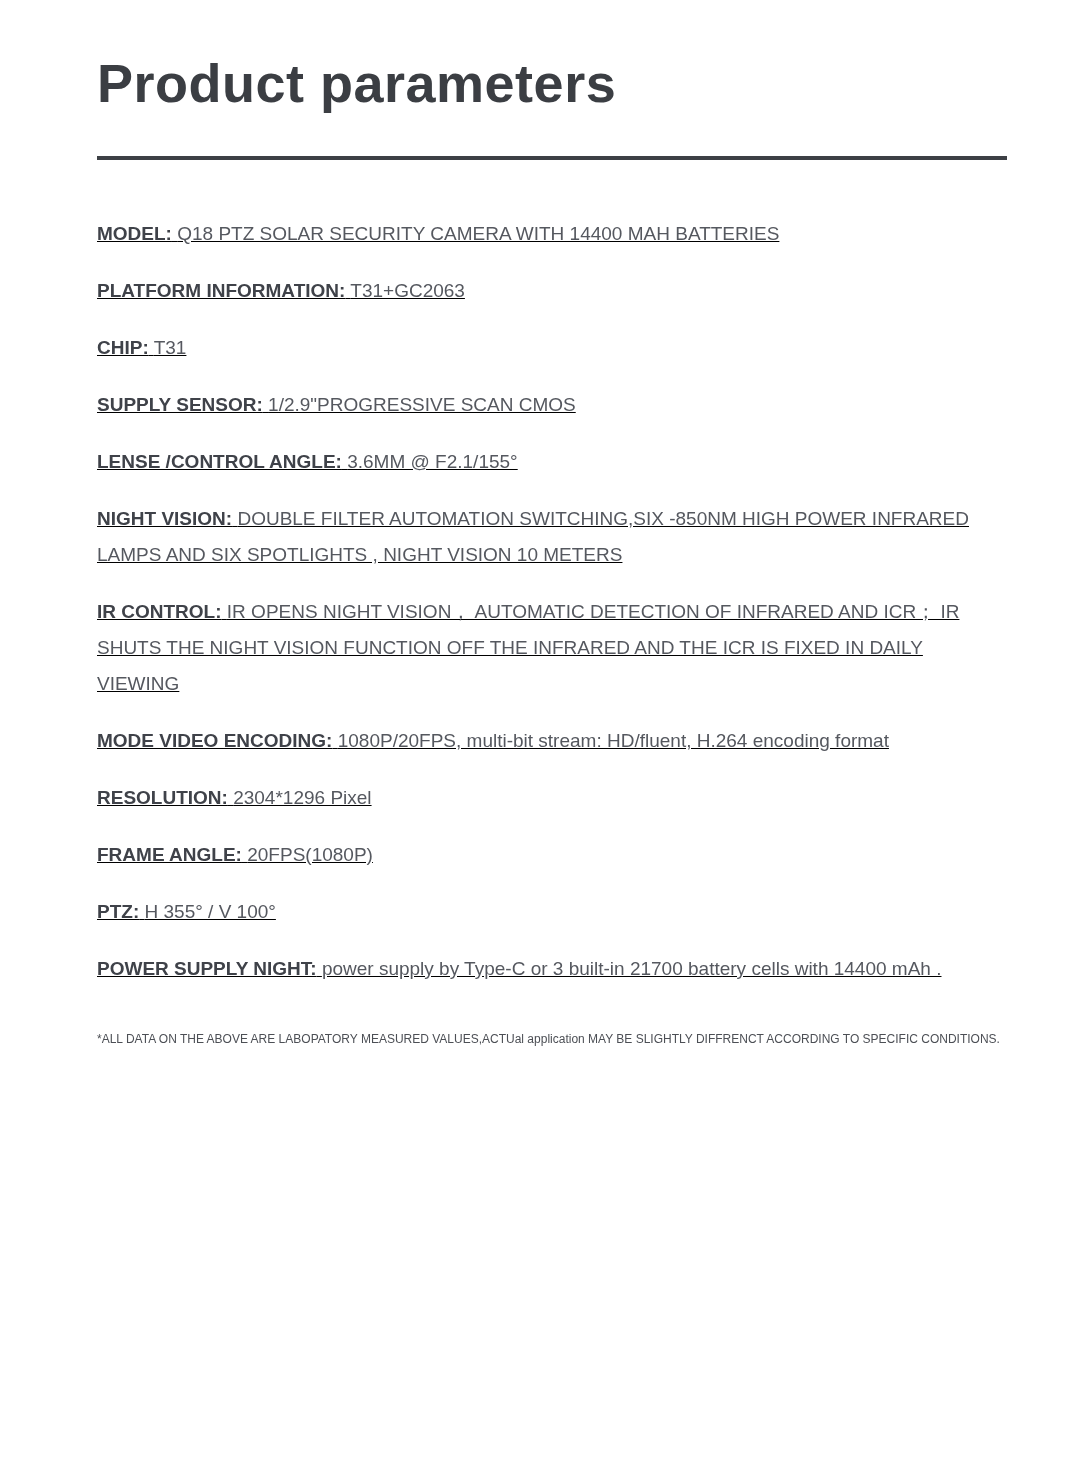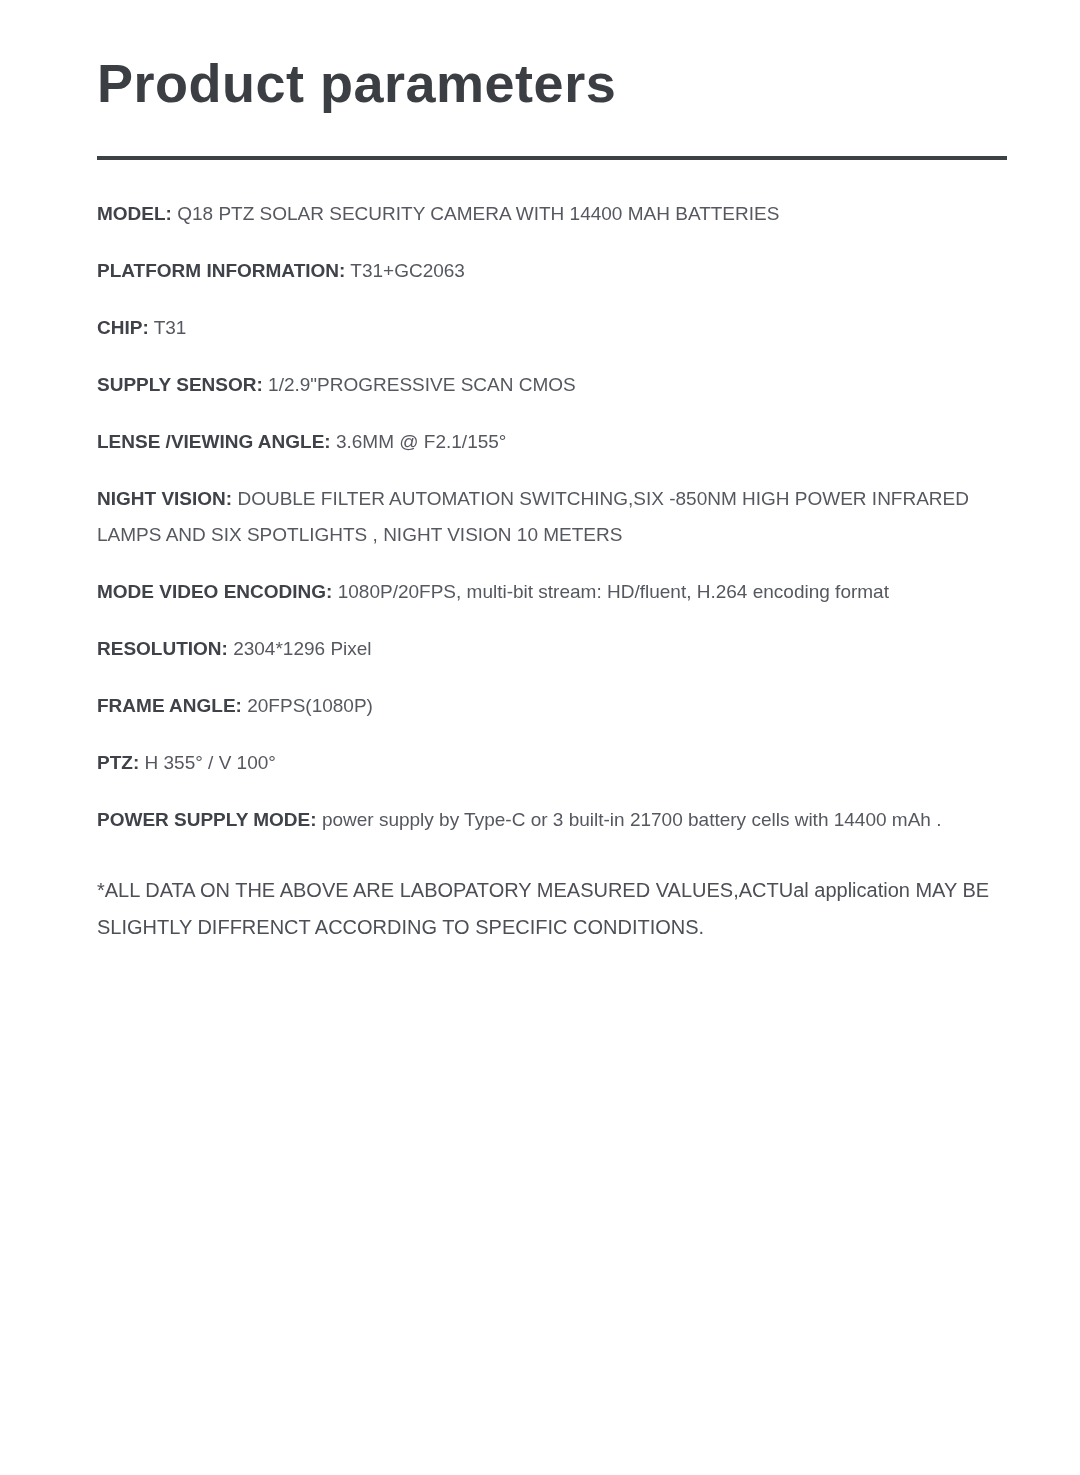--- a/index.html
+++ b/index.html
@@ -20,36 +20,37 @@
     letter-spacing: 0.5px;
     line-height: 1.15;
   }
   .title-rule {
     border: none;
     border-top: 4px solid #3d4045;
     margin-top: 42px;
     width: 100%;
   }
   .spec-list {
-    margin-top: 36px;
+    margin-top: 56px;
+    text-decoration: underline;
   }
   .spec {
     font-size: 19px;
     line-height: 36px;
     margin-bottom: 21px;
     color: #55585f;
     max-width: 905px;
   }
   .spec .label {
     font-weight: 700;
     color: #3f4249;
   }
   .footnote {
     margin-top: 34px;
-    font-size: 20px;
+    font-size: 12px;
     line-height: 37px;
     color: #4c4f55;
     max-width: 905px;
   }
 </style>
 </head>
 <body>
 
 <div class="page">
 
@@ -59,33 +60,34 @@
 
   <div class="spec-list">
   <p class="spec"><span class="label">MODEL:</span> <span class="value">Q18 PTZ  SOLAR SECURITY CAMERA  WITH 14400 MAH BATTERIES</span></p>
 
   <p class="spec"><span class="label">PLATFORM INFORMATION:</span> <span class="value">T31+GC2063</span></p>
 
   <p class="spec"><span class="label">CHIP:</span> <span class="value">T31</span></p>
 
   <p class="spec"><span class="label">SUPPLY SENSOR:</span> <span class="value">1/2.9"PROGRESSIVE SCAN CMOS</span></p>
 
-  <p class="spec"><span class="label">LENSE /VIEWING ANGLE:</span> <span class="value">3.6MM @ F2.1/155°</span></p>
+  <p class="spec"><span class="label">LENSE /CONTROL ANGLE:</span> <span class="value">3.6MM @ F2.1/155°</span></p>
 
   <p class="spec"><span class="label">NIGHT VISION:</span> <span class="value">DOUBLE FILTER AUTOMATION SWITCHING,SIX -850NM HIGH POWER INFRARED LAMPS AND SIX SPOTLIGHTS , NIGHT VISION 10 METERS</span></p>
 
+  <p class="spec"><span class="label">IR CONTROL:</span> <span class="value">IR OPENS NIGHT VISION， AUTOMATIC DETECTION OF INFRARED AND ICR； IR SHUTS THE NIGHT VISION FUNCTION OFF THE INFRARED AND THE ICR IS FIXED IN DAILY VIEWING</span></p>
 
   <p class="spec"><span class="label">MODE VIDEO ENCODING:</span> <span class="value">1080P/20FPS, multi-bit stream: HD/fluent, H.264 encoding format</span></p>
 
   <p class="spec"><span class="label">RESOLUTION:</span> <span class="value">2304*1296 Pixel</span></p>
 
   <p class="spec"><span class="label">FRAME ANGLE:</span> <span class="value">20FPS(1080P)</span></p>
 
 
 
   <p class="spec"><span class="label">PTZ:</span> <span class="value">H 355°  / V 100°</span></p>
 
-  <p class="spec"><span class="label">POWER SUPPLY MODE:</span> <span class="value">power supply  by Type-C or 3 built-in 21700 battery cells with 14400 mAh .</span></p>
+  <p class="spec"><span class="label">POWER SUPPLY NIGHT:</span> <span class="value">power supply  by Type-C or 3 built-in 21700 battery cells with 14400 mAh .</span></p>
 </div>
 
   <p class="footnote">*ALL DATA ON THE ABOVE  ARE LABOPATORY MEASURED VALUES,ACTUal application MAY BE SLIGHTLY DIFFRENCT ACCORDING TO SPECIFIC CONDITIONS.</p>
 
 </div>
 
 </body></html>

